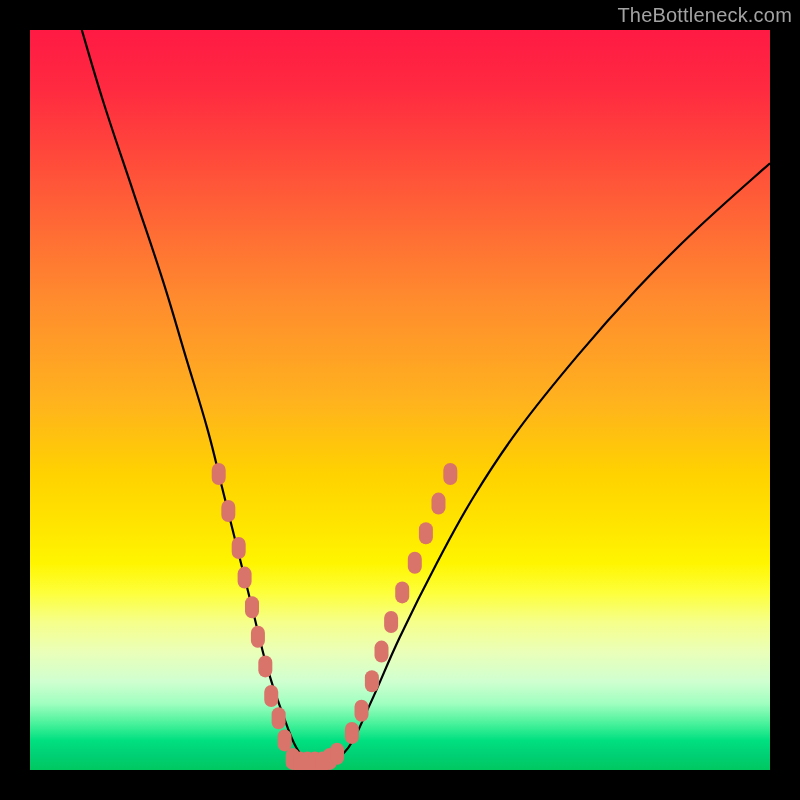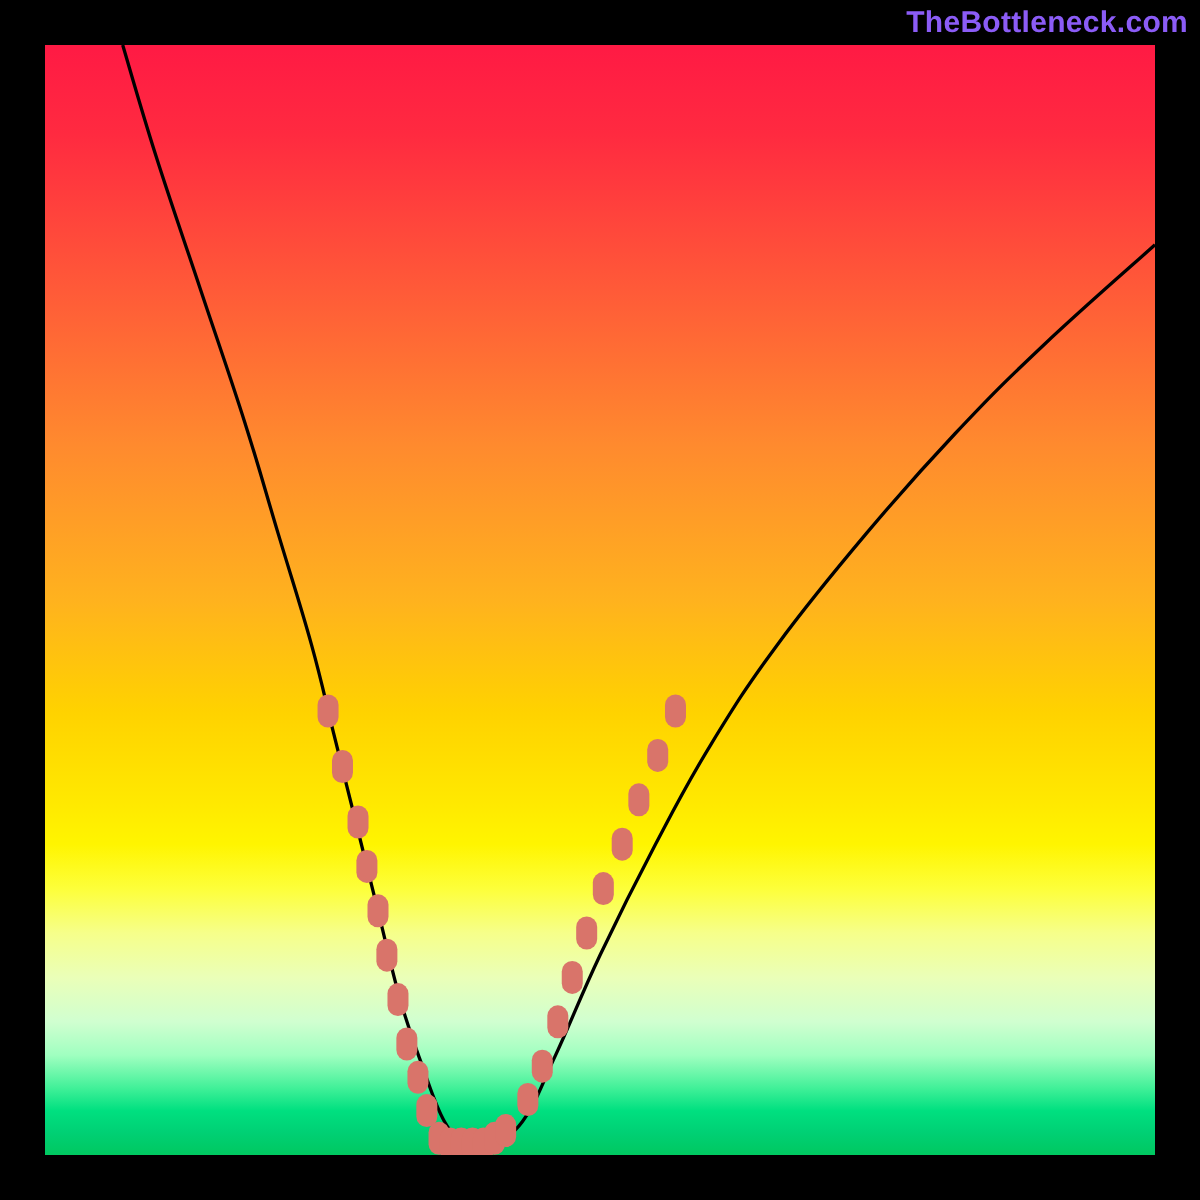--- a/index.html
+++ b/index.html
@@ -53,22 +53,22 @@
   .svg-layer {
     position: absolute;
     inset: 0;
   }
   .watermark {
     position: absolute;
     top: 4px;
     right: 8px;
     font-family: Arial, Helvetica, sans-serif;
     font-size: 20px;
-    font-weight: 700;
-    color: #8b5cf6;
+    font-weight: 400;
+    color: #a3a3a3;
     letter-spacing: 0.2px;
     user-select: none;
   }
 </style>
 </head>
 <body>
 
 <div class="frame">
   <div class="watermark">TheBottleneck.com</div>
   <div class="plot">

